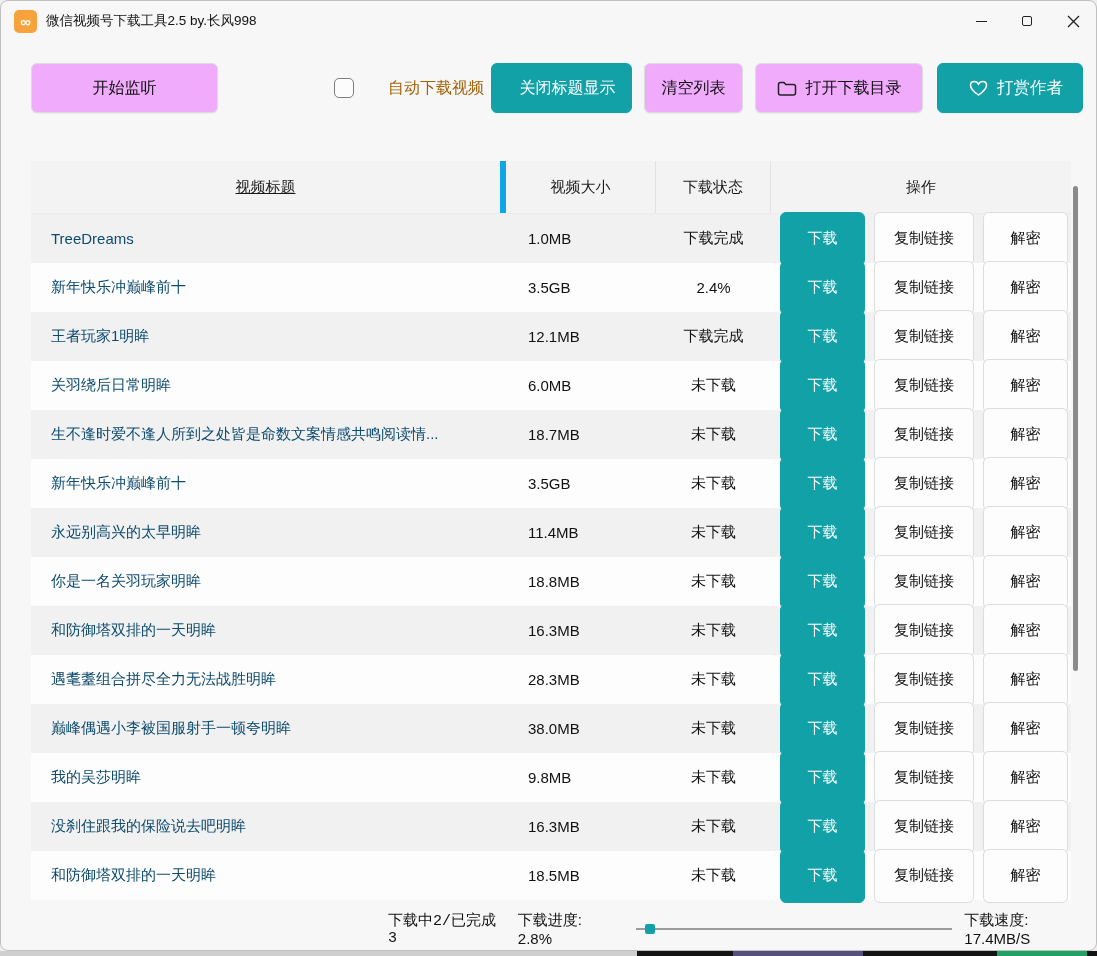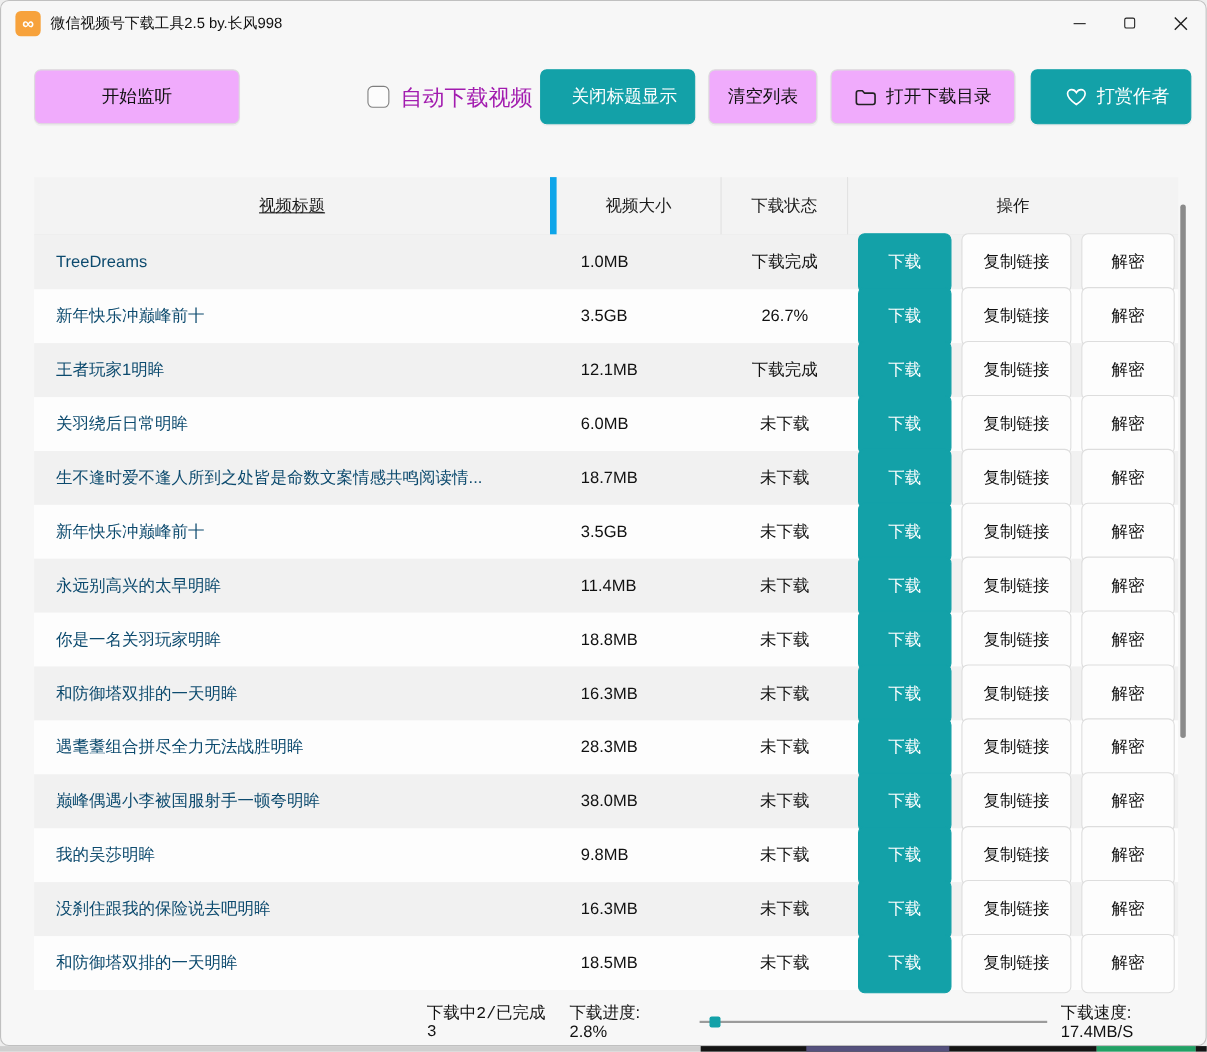--- a/index.html
+++ b/index.html
@@ -23,21 +23,21 @@
 
   
   .toolbar { position:absolute; top:62px; left:0; right:0; height:50px; }
   .btn { position:absolute; height:50px; border:1px solid #dcdcdc; border-radius:6px;
     background:#f0abfc; color:#111; font-size:16px; display:flex; align-items:center;
     justify-content:center; gap:9px; box-shadow:0 1px 1px rgba(0,0,0,0.04); cursor:default; }
   .btn.teal { background:var(--accent,#13a1a8); border-color:var(--accent,#13a1a8); color:#fff;padding-left:12px; }
   .btn-start { left:30px; width:187px; }
   .chk-group { position:absolute; left:333px; top:0; height:50px; display:flex; align-items:center; gap:10px; }
   .checkbox { width:20px; height:20px; border:1.6px solid #7f7f7f; border-radius:5px; background:#fcfcfc; }
-  .chk-label { font-size:20px; color:#a21caf; }
+  .chk-label { font-size:16px; color:#a16207;margin-left:24px; }
   .btn-closetitle { left:490px; width:141px; }
   .btn-clear { left:643px; width:99px; }
   .btn-opendir { left:754px; width:168px; }
   .btn-tip { left:936px; width:146px; font-size:16.5px; }
 
   
   .table-header { position:absolute; top:160px; left:30px; width:1040px; height:53px;
     display:flex; background:#f3f3f3; border-bottom:1px solid #ececec; }
   .th { display:flex; align-items:center; justify-content:center; font-size:15px; color:#1a1a1a; }
   .th-title { width:475px; border-right:6px solid #0ea5e9;text-decoration:underline; }
@@ -151,21 +151,21 @@
       <div class="cell-action">
         <div class="rbtn btn-download">下载</div>
         <div class="rbtn btn-copy">复制链接</div>
         <div class="rbtn btn-decrypt">解密</div>
       </div>
     </div>
 
     <div class="trow even">
       <div class="cell-title">新年快乐冲巅峰前十</div>
       <div class="cell-size">3.5GB</div>
-      <div class="cell-status">26.7%</div>
+      <div class="cell-status">2.4%</div>
       <div class="cell-action">
         <div class="rbtn btn-download">下载</div>
         <div class="rbtn btn-copy">复制链接</div>
         <div class="rbtn btn-decrypt">解密</div>
       </div>
     </div>
 
     <div class="trow odd">
       <div class="cell-title">王者玩家1明眸</div>
       <div class="cell-size">12.1MB</div>

